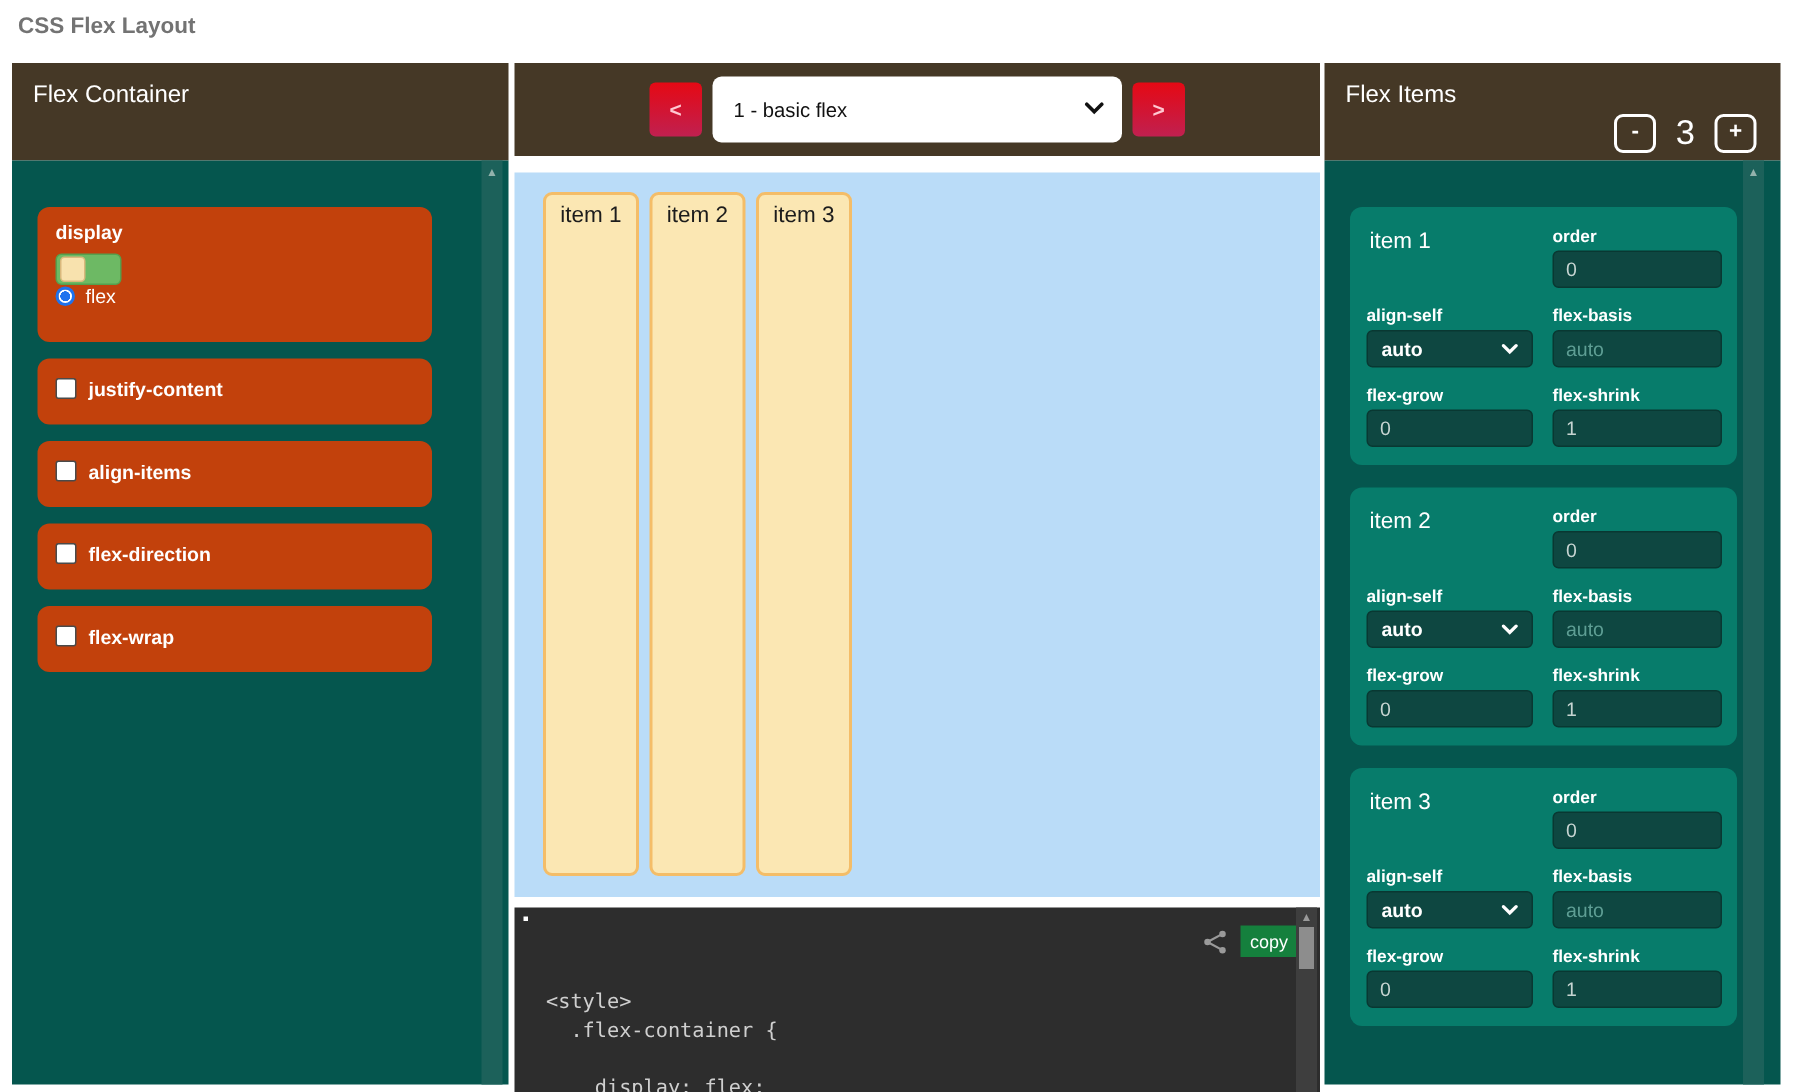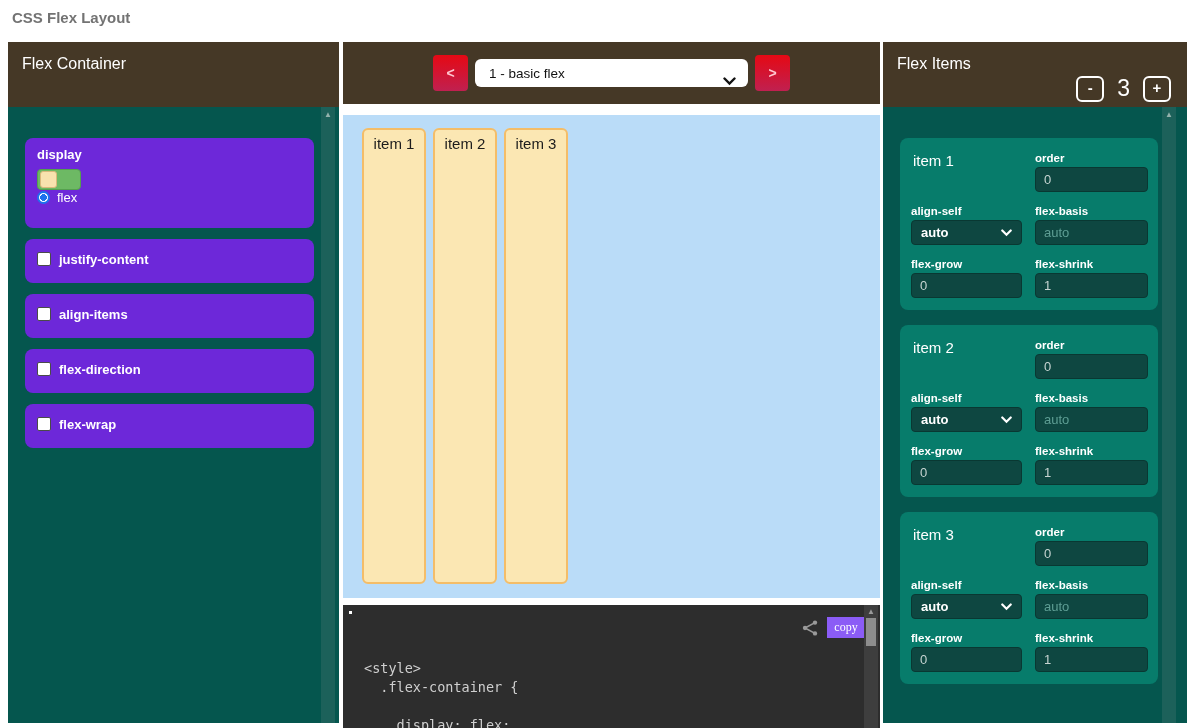--- a/index.html
+++ b/index.html
@@ -10,53 +10,53 @@
   .abs{position:absolute;}
   
   .page-title{left:12px;top:9px;font-size:15px;font-weight:bold;color:#737373;}
   
   .hdr{background:#453826;color:#fff;}
   
   .lpanel{left:8px;top:42px;width:331px;height:681px;}
   .lpanel-hdr{left:0;top:0;width:100%;height:65px;}
   .lpanel-hdr .ttl{position:absolute;left:14px;top:13px;font-size:16px;}
   .lpanel-body{left:0;top:65px;width:100%;height:616px;background:#05564e;}
-  .lcard{position:relative;margin:0 0 11px 17px;width:289px;background:#6d28d9;border-radius:8px;box-sizing:border-box;}
+  .lcard{position:relative;margin:0 0 11px 17px;width:263px;background:#c2410c;border-radius:8px;box-sizing:border-box;}
   .lcards{padding-top:31px;}
   .display-card{height:90px;padding:9px 12px;}
   .ctl-label{font-size:13px;font-weight:bold;color:#fff;}
   .toggle{margin-top:7px;width:42px;height:19px;background:#6db964;border:1px solid #55a04e;border-radius:4px;position:relative;}
   .knob{position:absolute;left:2px;top:1px;width:15px;height:15px;background:#f8e2ae;border:1px solid #d9b87c;border-radius:3px;}
   .radio-row{display:flex;align-items:center;gap:7px;}
   .radio{appearance:none;-webkit-appearance:none;margin:0;width:13px;height:13px;border:2px solid #1e72ee;border-radius:50%;
     background:radial-gradient(circle,#1e72ee 0 3.2px,#ffffff 3.4px);}
   .prop-card{height:44px;padding:13px 12px;display:flex;align-items:flex-start;gap:8px;}
   .chk{appearance:none;-webkit-appearance:none;margin:0;width:14px;height:14px;background:#fff;border:1px solid #4a4a4a;border-radius:2px;}
   
   .sb-teal{position:absolute;top:0;width:14px;background:#1c615a;}
   .sb-teal .up{display:block;text-align:center;font-size:8px;line-height:15px;color:#93b2ac;}
   
   .mhdr{left:343px;top:42px;width:537px;height:62px;display:flex;align-items:center;justify-content:center;gap:7px;}
   .nav-btn{width:35px;height:36px;border:none;border-radius:4px;background:linear-gradient(180deg,#e50914 0%,#c02050 100%);
     color:#ffc9d2;font-size:14px;font-weight:bold;cursor:pointer;}
-  .sel-wrap{position:relative;width:273px;height:28px;text-decoration:underline;}
+  .sel-wrap{position:relative;width:273px;height:44px;text-decoration:underline;}
   .sel-wrap select{appearance:none;-webkit-appearance:none;width:100%;height:100%;border:none;border-radius:6px;
     background:#fff;font-family:inherit;font-size:13.5px;color:#111;padding:0 30px 0 14px;}
   .sel-chev{position:absolute;right:12px;top:13px;pointer-events:none;}
   .demo{left:343px;top:115px;width:537px;height:483px;background:#badcf8;padding:13px 0 0 19px;box-sizing:border-box;display:flex;align-items:flex-start;}
   .flex-item{width:64px;height:456px;box-sizing:border-box;margin-right:7px;background:#fbe7b3;border:2px solid #f4bd68;border-radius:6px;
     font-size:15px;color:#1c1c1c;text-align:center;padding-top:5px;}
   
   .code{left:343px;top:605px;width:537px;height:123px;background:#2d2d2d;}
   .code-dot{position:absolute;left:6px;top:6px;width:3px;height:3px;background:#fff;}
   .code-body{position:absolute;left:21px;top:55px;}
   .code-line{height:19px;font-family:"DejaVu Sans Mono",monospace;font-size:13.5px;color:#cfcfcf;white-space:pre;}
   .share{position:absolute;left:457px;top:13px;width:20px;height:20px;}
-  .copy-btn{position:absolute;left:484px;top:12px;width:38px;height:21px;background:#8b5cf6;border:none;color:#fff;
-    font-family:Liberation Serif, serif;font-size:12px;cursor:pointer;}
+  .copy-btn{position:absolute;left:484px;top:12px;width:38px;height:21px;background:#15803d;border:none;color:#fff;
+    font-family:Liberation Sans, sans-serif;font-size:12px;cursor:pointer;}
   .sb-code{position:absolute;left:521px;top:0;width:14px;height:123px;background:#3e3e3e;}
   .sb-code .up{display:block;text-align:center;font-size:8px;line-height:13px;color:#9a9a9a;}
   .sb-code .thumb{margin:0 auto;width:10px;height:28px;background:#8d8d8d;}
   
   .rpanel{left:883px;top:42px;width:304px;height:681px;}
   .rpanel-hdr{left:0;top:0;width:100%;height:65px;}
   .rpanel-hdr .ttl{position:absolute;left:14px;top:13px;font-size:16px;}
   .items-controls{position:absolute;right:16px;top:33px;display:flex;align-items:center;gap:13px;}
   .cnt-btn{width:28px;height:26px;background:transparent;border:2px solid #fff;border-radius:6px;color:#fff;
     font-size:15px;font-weight:bold;display:flex;align-items:center;justify-content:center;padding:0 0 2px 0;cursor:pointer;}

